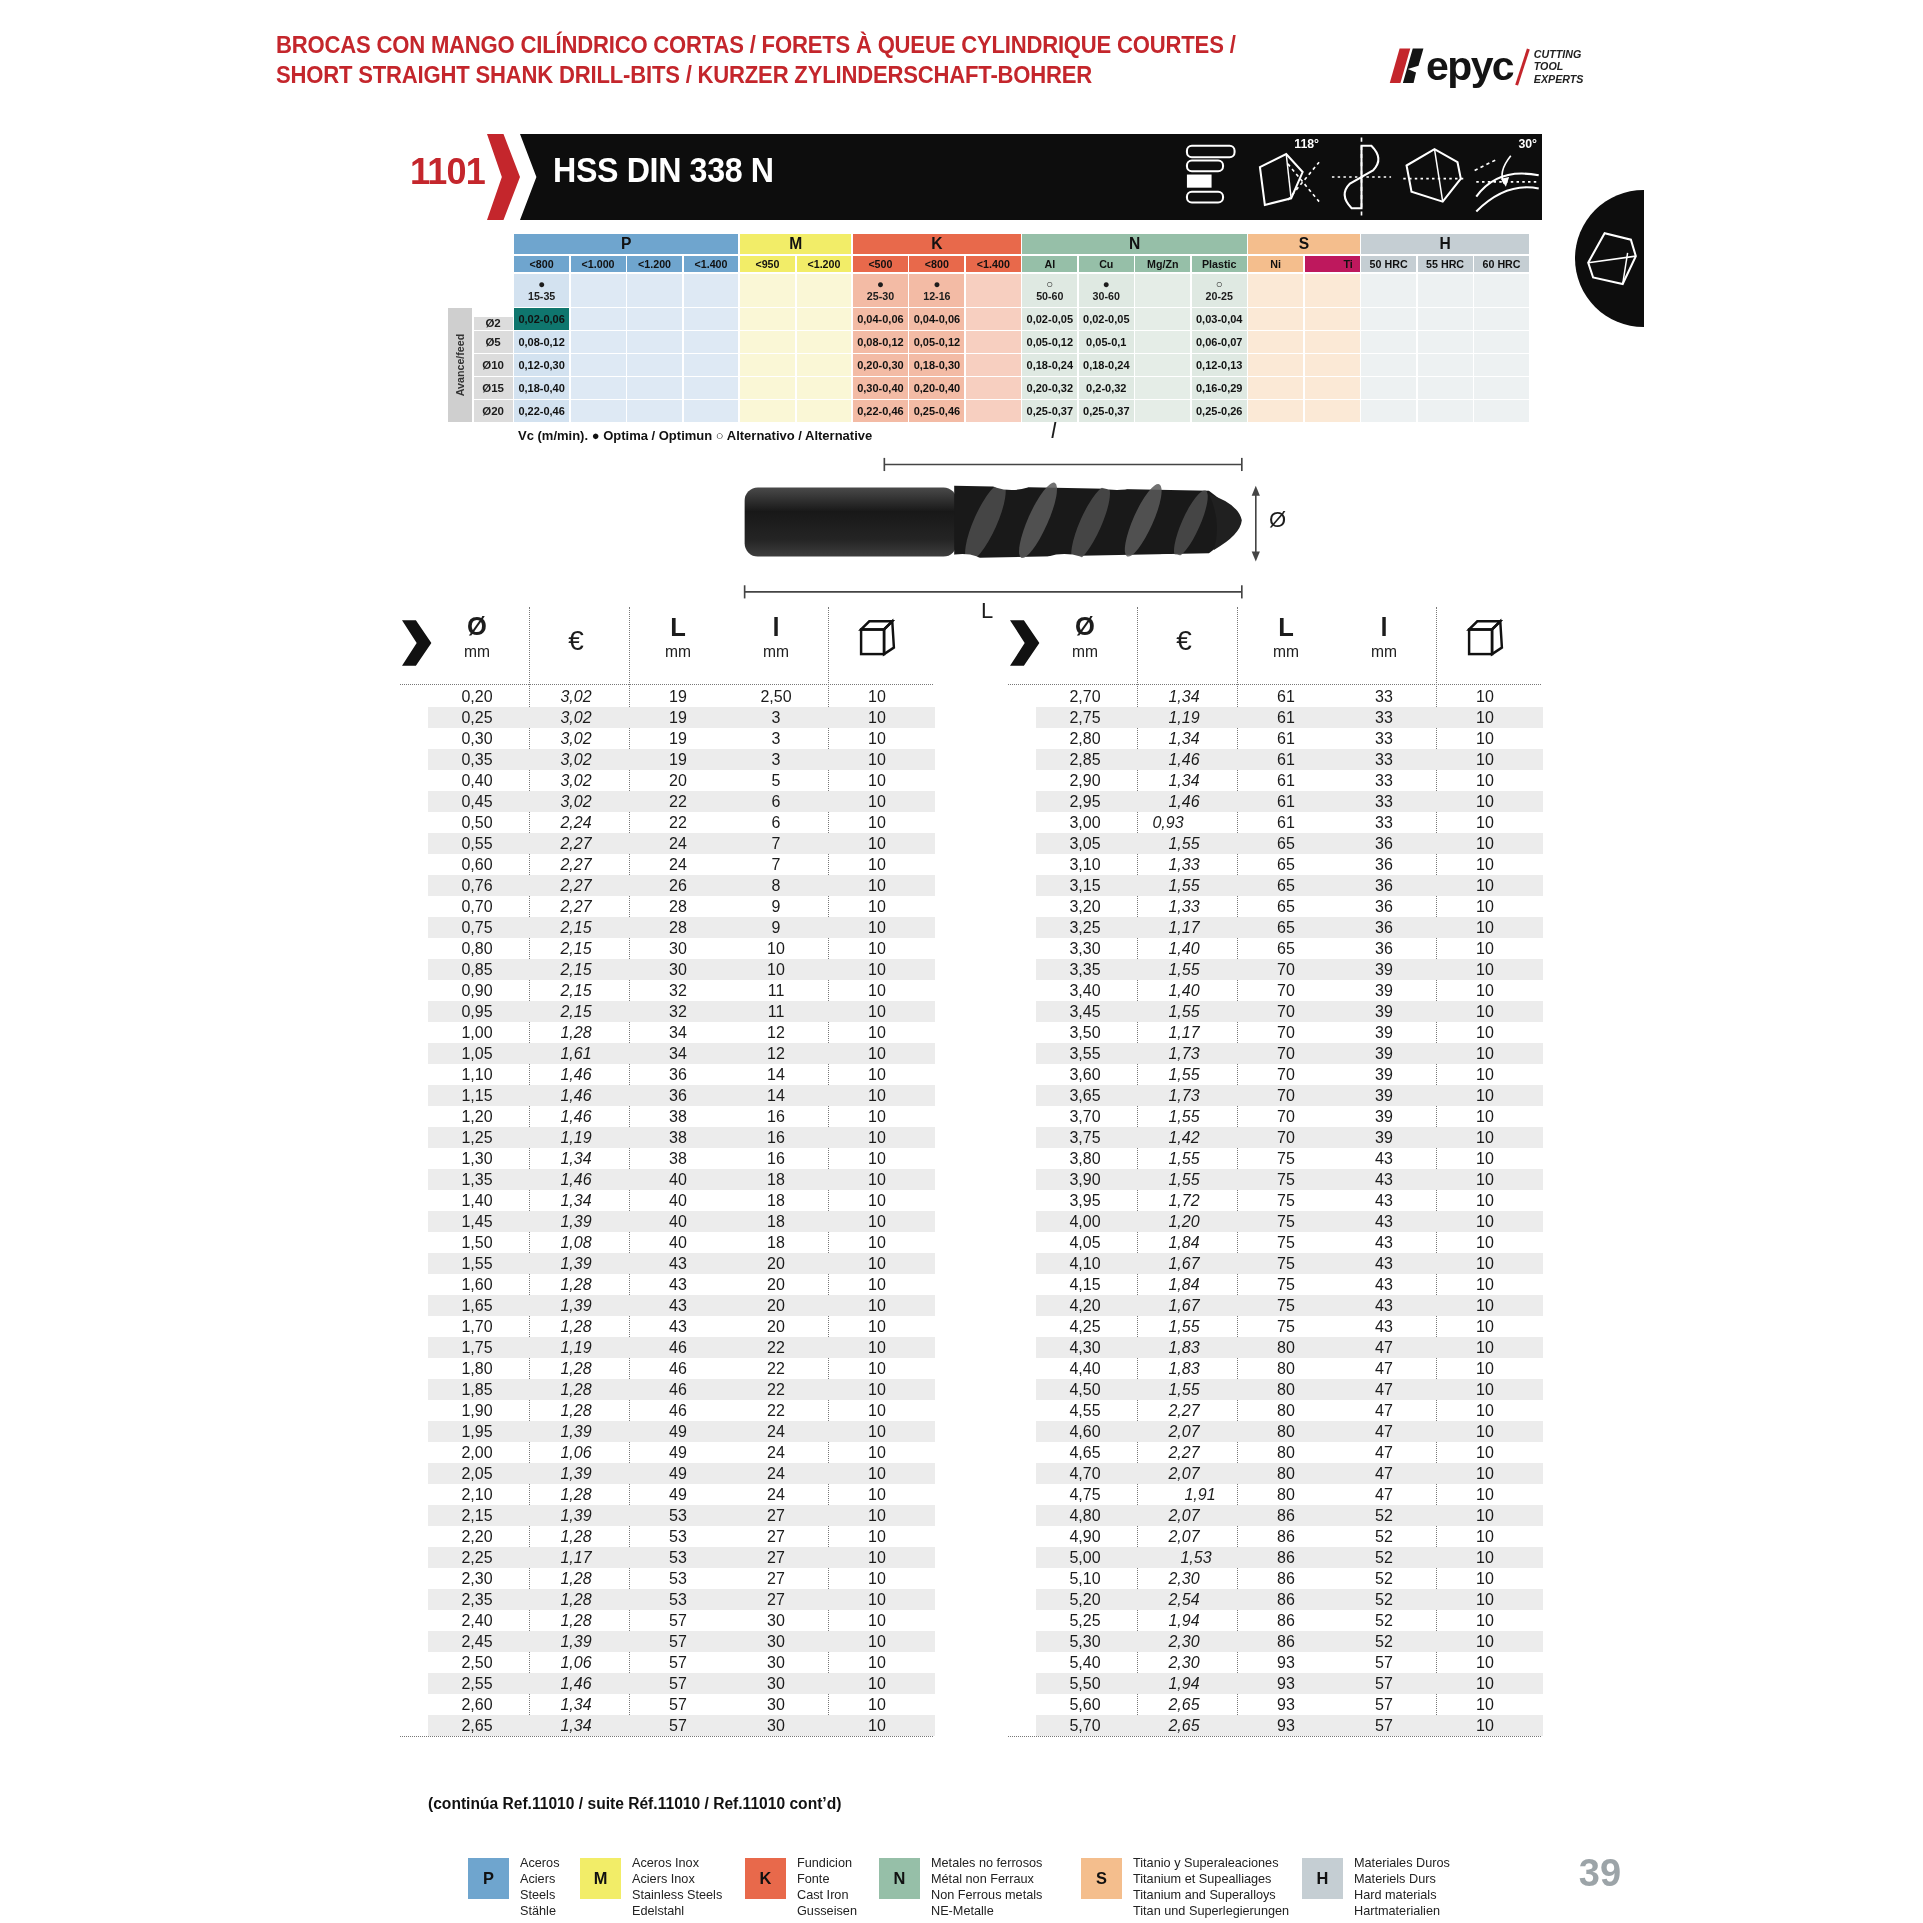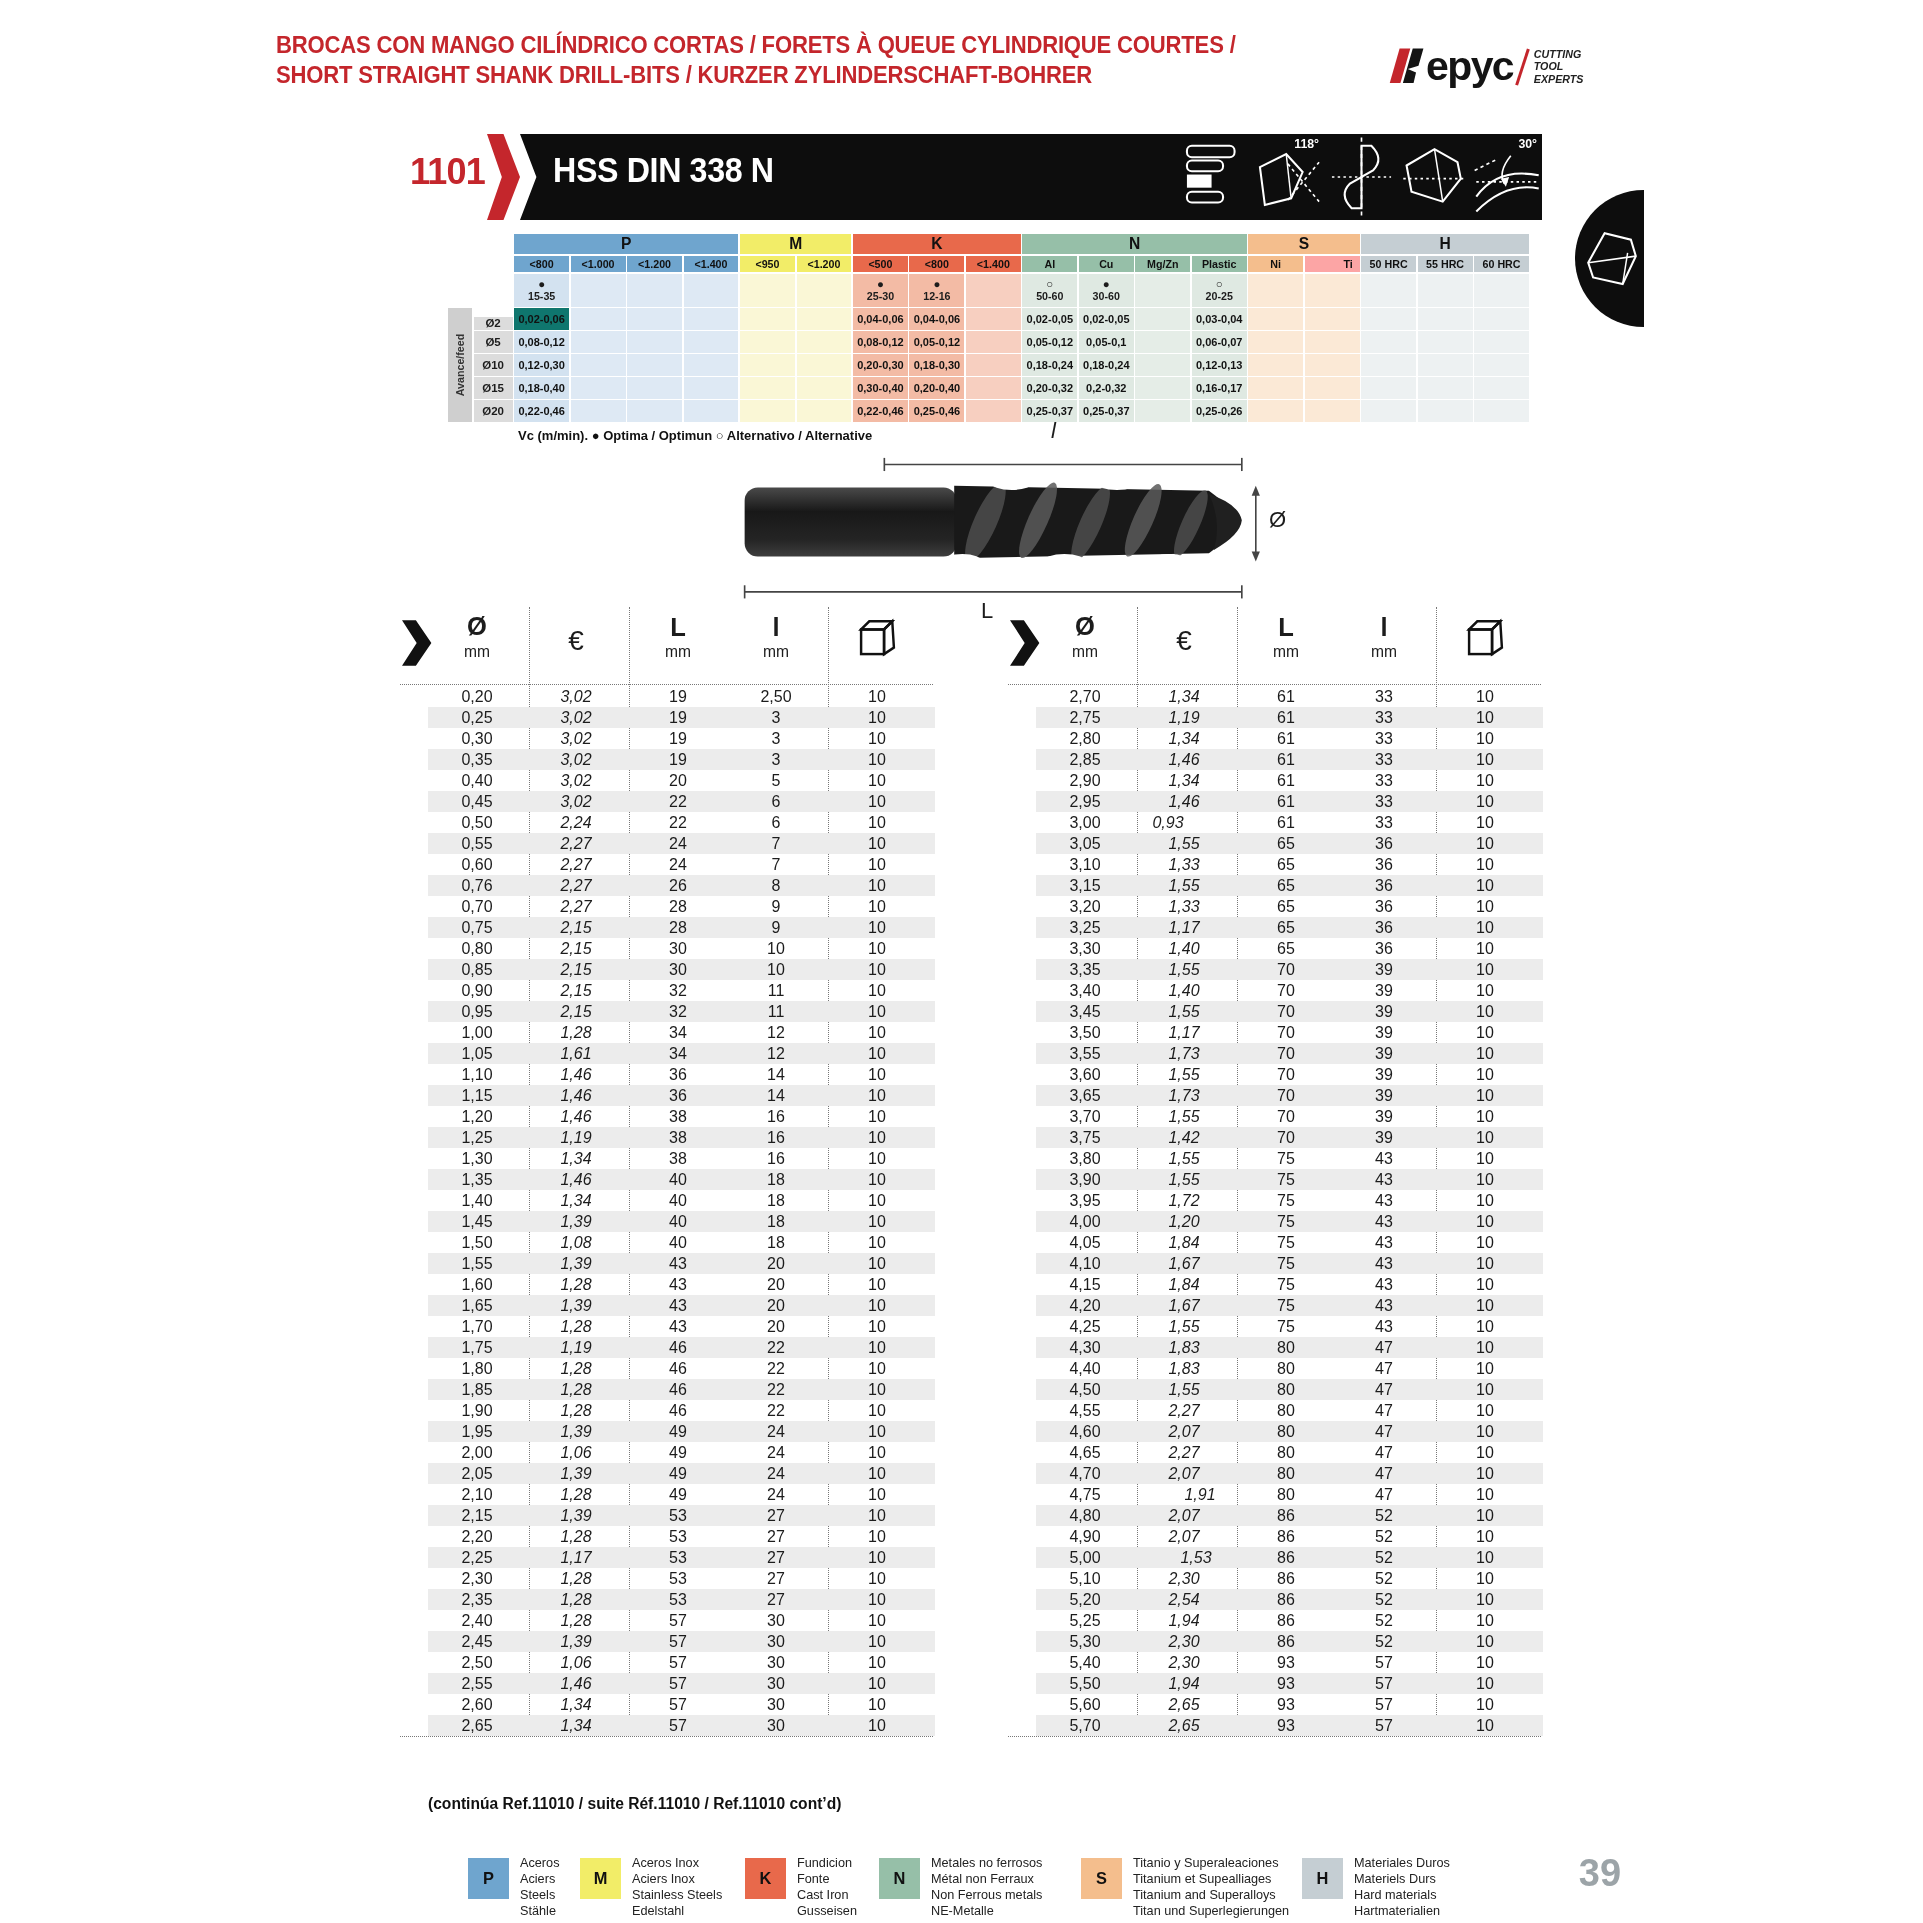--- a/index.html
+++ b/index.html
@@ -184,21 +184,21 @@
       <div class="mcell m-speed" style="background: rgb(242, 237, 104); grid-area: 2 / 7;">&lt;950</div>
       <div class="mcell m-speed" style="background: rgb(242, 237, 104); grid-area: 2 / 8;">&lt;1.200</div>
       <div class="mcell m-speed" style="background: rgb(232, 105, 75); grid-area: 2 / 9;">&lt;500</div>
       <div class="mcell m-speed" style="background: rgb(232, 105, 75); grid-area: 2 / 10;">&lt;800</div>
       <div class="mcell m-speed" style="background: rgb(232, 105, 75); grid-area: 2 / 11;">&lt;1.400</div>
       <div class="mcell m-speed" style="background: rgb(150, 191, 168); grid-area: 2 / 12;">Al</div>
       <div class="mcell m-speed" style="background: rgb(150, 191, 168); grid-area: 2 / 13;">Cu</div>
       <div class="mcell m-speed" style="background: rgb(150, 191, 168); grid-area: 2 / 14;">Mg/Zn</div>
       <div class="mcell m-speed" style="background: rgb(150, 191, 168); grid-area: 2 / 15;">Plastic</div>
       <div class="mcell m-speed" style="background: rgb(244, 190, 141); grid-area: 2 / 16;">Ni</div>
-      <div class="mcell m-speed" style="background: #fca5a5; grid-area: 2 / 17; padding-left: 32px;">Ti</div>
+      <div class="mcell m-speed" style="background: #be185d; grid-area: 2 / 17; padding-left: 32px;">Ti</div>
       <div class="mcell m-speed" style="background: rgb(197, 206, 211); grid-area: 2 / 18;">50 HRC</div>
       <div class="mcell m-speed" style="background: rgb(197, 206, 211); grid-area: 2 / 19;">55 HRC</div>
       <div class="mcell m-speed" style="background: rgb(197, 206, 211); grid-area: 2 / 20;">60 HRC</div>
       <div class="mcell m-sym" style="background: rgb(211, 226, 240); grid-area: 3 / 3;">
         <span class="dot">●</span>
         <span class="rng">15-35</span>
       </div>
       <div class="mcell m-sym" style="background: rgb(222, 233, 244); grid-area: 3 / 4;"></div>
       <div class="mcell m-sym" style="background: rgb(222, 233, 244); grid-area: 3 / 5;"></div>
       <div class="mcell m-sym" style="background: rgb(222, 233, 244); grid-area: 3 / 6;"></div>
@@ -297,21 +297,21 @@
       <div class="mcell m-val" style="background: rgb(222, 233, 244); grid-area: 7 / 5;"></div>
       <div class="mcell m-val" style="background: rgb(222, 233, 244); grid-area: 7 / 6;"></div>
       <div class="mcell m-val" style="background: rgb(250, 247, 214); grid-area: 7 / 7;"></div>
       <div class="mcell m-val" style="background: rgb(250, 247, 214); grid-area: 7 / 8;"></div>
       <div class="mcell m-val" style="background: rgb(243, 187, 165); grid-area: 7 / 9;">0,30-0,40</div>
       <div class="mcell m-val" style="background: rgb(243, 187, 165); grid-area: 7 / 10;">0,20-0,40</div>
       <div class="mcell m-val" style="background: rgb(247, 207, 192); grid-area: 7 / 11;"></div>
       <div class="mcell m-val" style="background: rgb(223, 233, 226); grid-area: 7 / 12;">0,20-0,32</div>
       <div class="mcell m-val" style="background: rgb(223, 233, 226); grid-area: 7 / 13;">0,2-0,32</div>
       <div class="mcell m-val" style="background: rgb(229, 237, 231); grid-area: 7 / 14;"></div>
-      <div class="mcell m-val" style="background: rgb(223, 233, 226); grid-area: 7 / 15;">0,16-0,17</div>
+      <div class="mcell m-val" style="background: rgb(223, 233, 226); grid-area: 7 / 15;">0,16-0,29</div>
       <div class="mcell m-val" style="background: rgb(251, 233, 214); grid-area: 7 / 16;"></div>
       <div class="mcell m-val" style="background: rgb(251, 233, 214); grid-area: 7 / 17;"></div>
       <div class="mcell m-val" style="background: rgb(237, 241, 242); grid-area: 7 / 18;"></div>
       <div class="mcell m-val" style="background: rgb(237, 241, 242); grid-area: 7 / 19;"></div>
       <div class="mcell m-val" style="background: rgb(237, 241, 242); grid-area: 7 / 20;"></div>
       <div class="mcell m-dia" style="grid-area: 8 / 2;">Ø20</div>
       <div class="mcell m-val" style="background: rgb(211, 226, 240); grid-area: 8 / 3;">0,22-0,46</div>
       <div class="mcell m-val" style="background: rgb(222, 233, 244); grid-area: 8 / 4;"></div>
       <div class="mcell m-val" style="background: rgb(222, 233, 244); grid-area: 8 / 5;"></div>
       <div class="mcell m-val" style="background: rgb(222, 233, 244); grid-area: 8 / 6;"></div>

